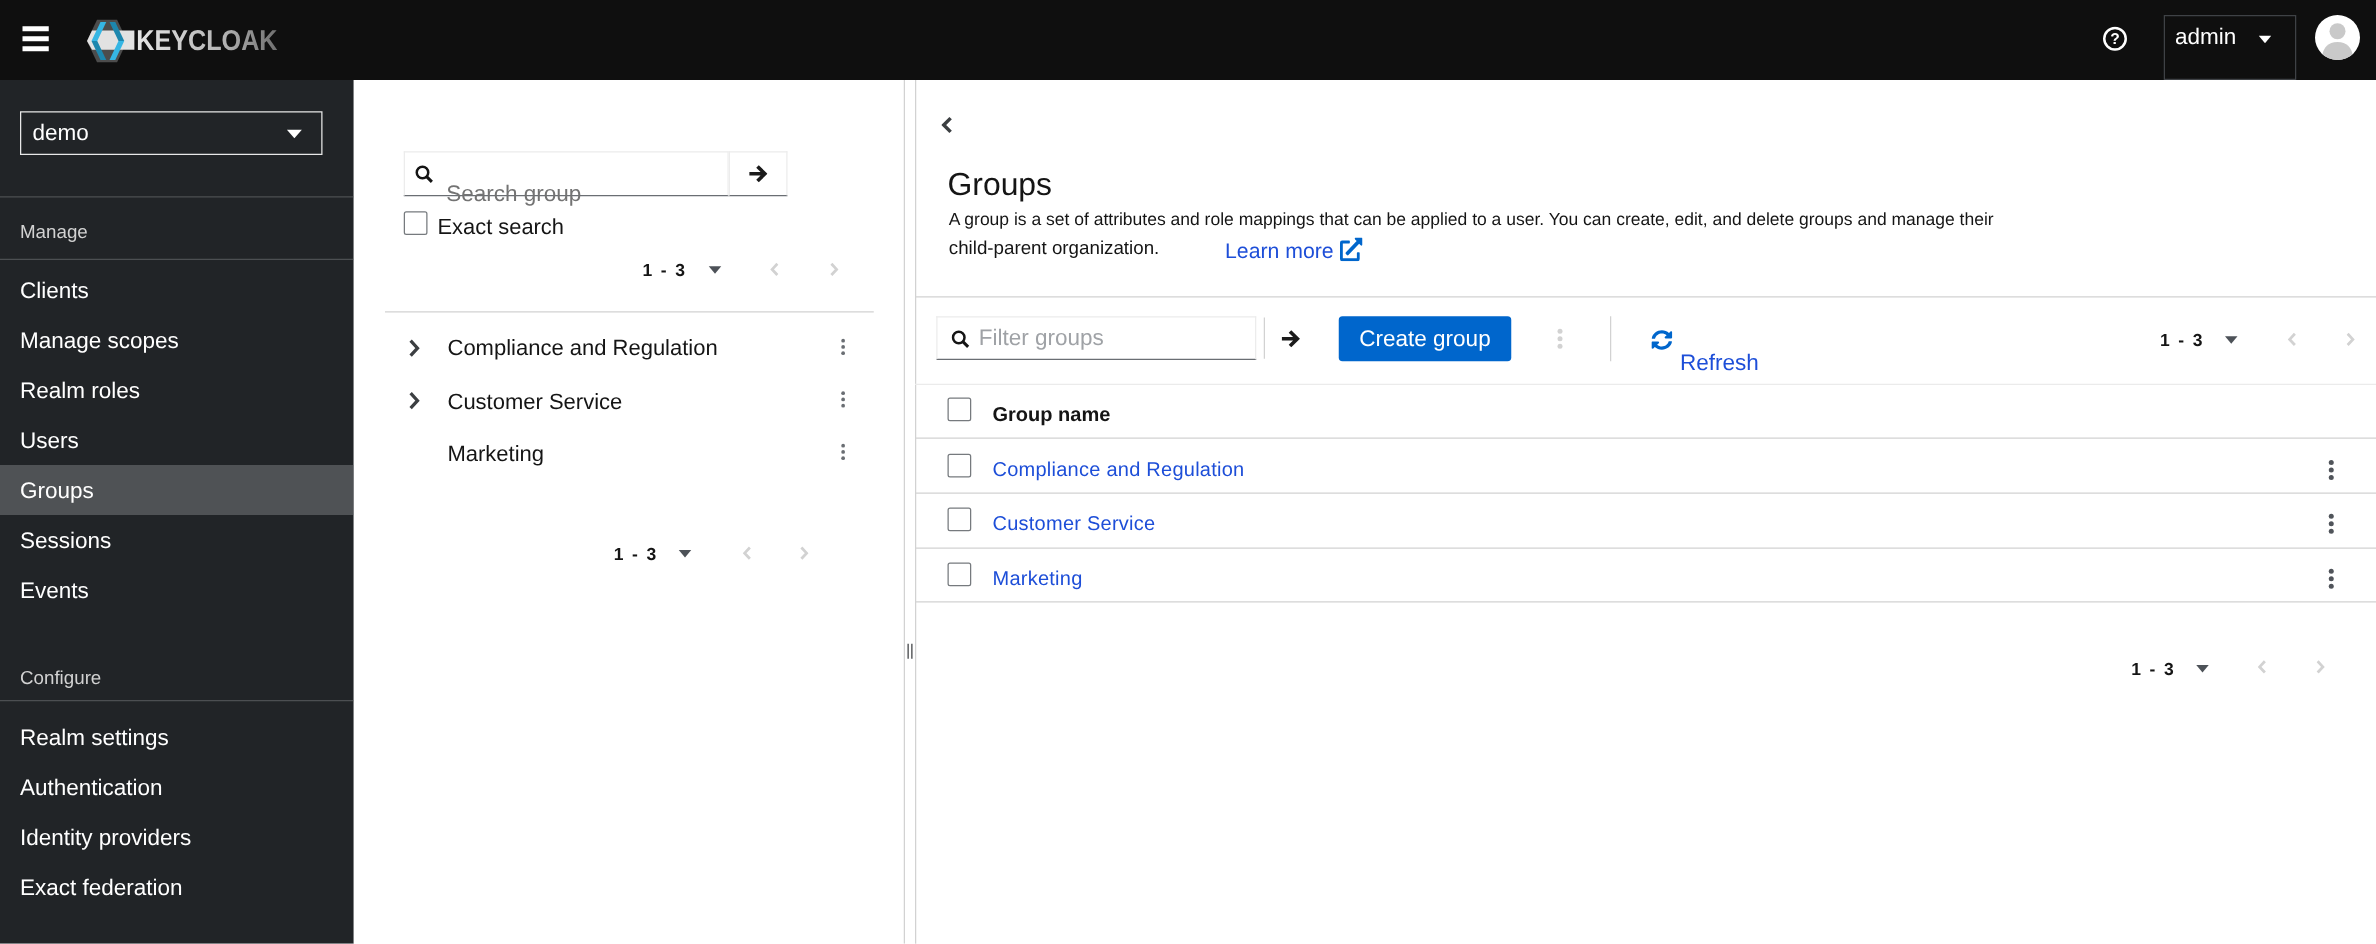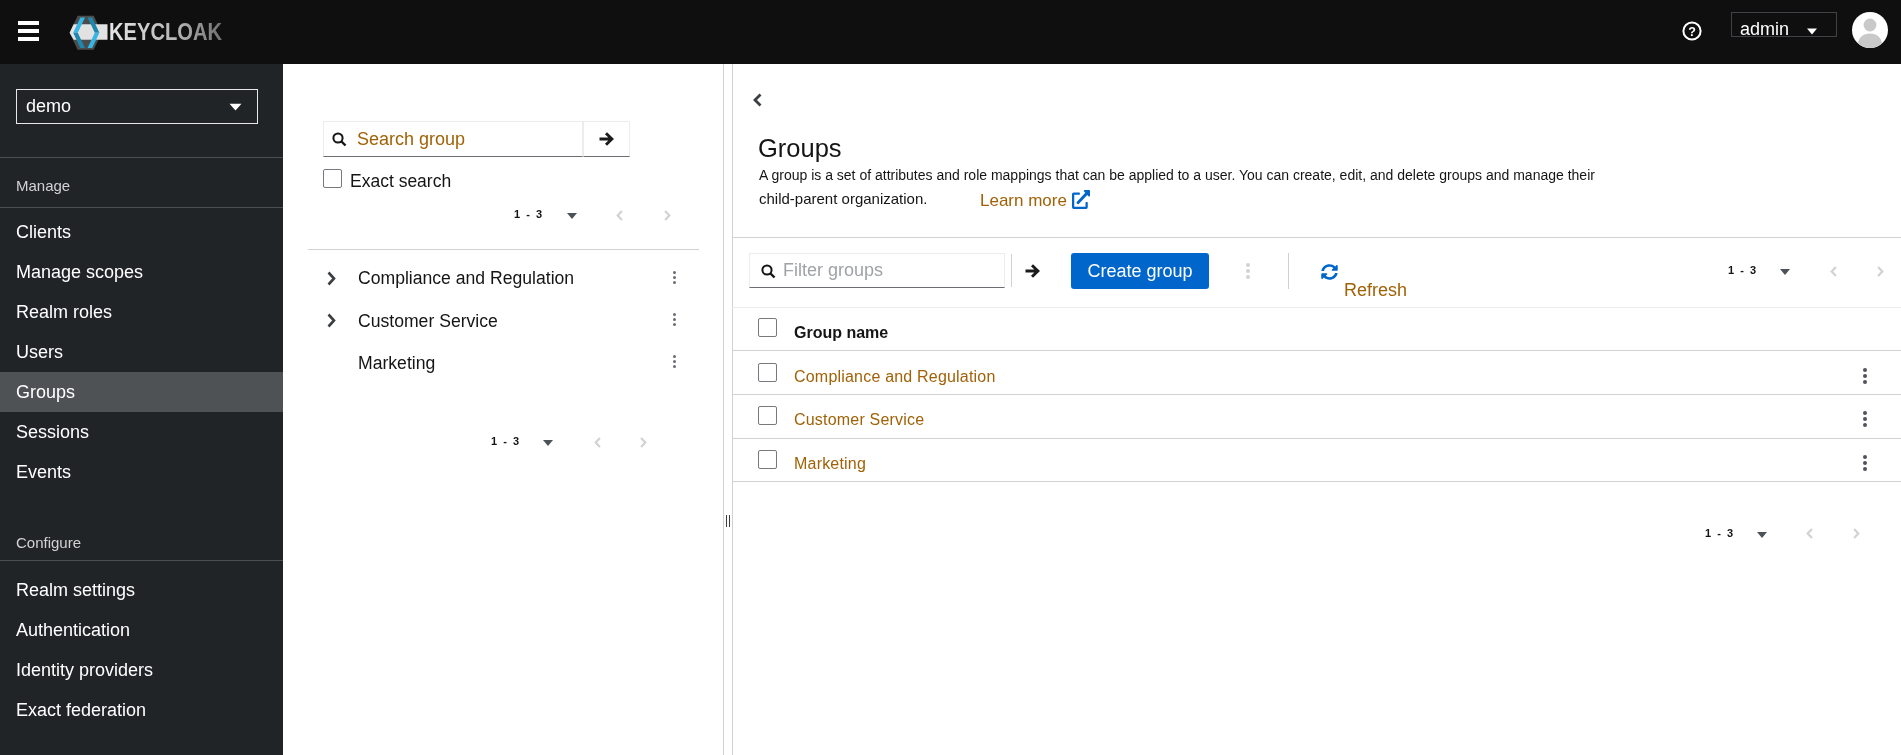--- a/index.html
+++ b/index.html
@@ -21,22 +21,22 @@
     font-size:18px; line-height:40px; padding-left:16px; }
   .navitem.sel { background:#4f5255; }
   
   #midpanel { left:283px; top:64px; width:441px; height:691px; background:#fff;
     border-right:1px solid #d2d2d2; }
   #gutter { left:725px; top:64px; width:8px; height:691px; background:#fff;
     border-right:1px solid #d2d2d2; }
   #mainpanel { left:732px; top:64px; width:1169px; height:691px; background:#fff; border-left:1px solid #d2d2d2; }
   .hline { position:absolute; height:1px; background:#d2d2d2; }
   .txt { position:absolute; color:#151515; font-size:16px; white-space:nowrap; }
-  .link { color:#a16207;text-align:right; }
-  .pgnum { position:absolute; font-size:11px; font-weight:bold; color:#151515;
+  .link { color:#1d4ed8;text-align:right; }
+  .pgnum { position:absolute; font-size:14px; font-weight:bold; color:#151515;
     letter-spacing:1.5px; white-space:nowrap; }
   .kebab span { display:block; width:4px; height:4px; border-radius:50%;
     background:#50545a; margin:0 auto 2px; }
   .kebab2 span { display:block; width:3px; height:3px; border-radius:50%;
     background:#6a6e73; margin:0 auto 2px; }
   .cbox { position:absolute; width:19px; height:19px; background:#fff;
     border:1.5px solid #767a7e; border-radius:2px; }
 </style>
 </head>
 <body>
@@ -62,21 +62,21 @@
         </linearGradient>
       </defs>
       <text x="41" y="25.7" font-family="Liberation Sans, sans-serif" font-weight="bold" font-size="23" textLength="113" lengthAdjust="spacingAndGlyphs" fill="url(#kcg)">KEYCLOAK</text>
     </svg>
 
     <svg class="abs" style="left:1682px;top:21px" width="20" height="20" viewBox="0 0 20 20">
       <circle cx="10" cy="10" r="8.6" fill="none" stroke="#fff" stroke-width="2"></circle>
       <text x="10" y="14.5" font-size="12.5" font-weight="bold" fill="#fff" text-anchor="middle" font-family="Liberation Sans, sans-serif">?</text>
     </svg>
 
-    <div class="abs" style="left:1731px;top:12px;width:106px;height:25px;border:1px solid #3f4246;color:#fff;font-size:18px;line-height:33px;padding-left:8px;">admin</div>
+    <div class="abs" style="left:1731px;top:12px;width:106px;height:52px;border:1px solid #3f4246;color:#fff;font-size:18px;line-height:33px;padding-left:8px;">admin</div>
     <svg class="abs" style="left:1807px;top:28px" width="10" height="7" viewBox="0 0 10 7">
       <polygon points="0,0.5 10,0.5 5,6.5" fill="#fff"></polygon>
     </svg>
 
     <svg class="abs" style="left:1852px;top:12px" width="36" height="36" viewBox="0 0 36 36">
       <circle cx="18" cy="18" r="18" fill="#fff"></circle>
       <defs>
           <clipPath id="avc">
             <circle cx="18" cy="18" r="18"></circle>
           </clipPath>
@@ -113,21 +113,21 @@
   </div>
 
   <div id="midpanel" class="abs"></div>
   <div id="gutter" class="abs"></div>
 
   <div class="abs" style="left:323px;top:121px;width:260px;height:36px;border:1px solid #ececec;border-bottom:1px solid #6a6e73;background:#fff;">
     <svg style="position:absolute;left:8px;top:10px" width="15" height="15" viewBox="0 0 15 15">
       <circle cx="6" cy="6" r="4.6" fill="none" stroke="#151515" stroke-width="2"></circle>
       <line x1="9.5" y1="9.5" x2="13.5" y2="13.5" stroke="#151515" stroke-width="2.4"></line>
     </svg>
-    <span style="position:absolute;left:33px;top:0;line-height:34px;font-size:18px;color:#a16207;text-align:center;">Search group</span>
+    <span style="position:absolute;left:33px;top:16px;line-height:34px;font-size:18px;color:#737373;text-align:center;">Search group</span>
   </div>
   <div class="abs" style="left:583px;top:121px;width:47px;height:36px;border:1px solid #ececec;border-bottom-color:#6a6e73;background:#fff;">
     <svg style="position:absolute;left:15px;top:10px" width="15" height="14" viewBox="0 0 15 14">
       <path d="M0.5 7 H12.5 M7 1.2 L12.9 7 L7 12.8" fill="none" stroke="#1b1b1b" stroke-width="2.9"></path>
     </svg>
   </div>
 
   <div class="cbox" style="left:323px;top:169px;"></div>
   <div class="txt" style="left:350px;top:171px;font-size:17.5px;">Exact search</div>
 

